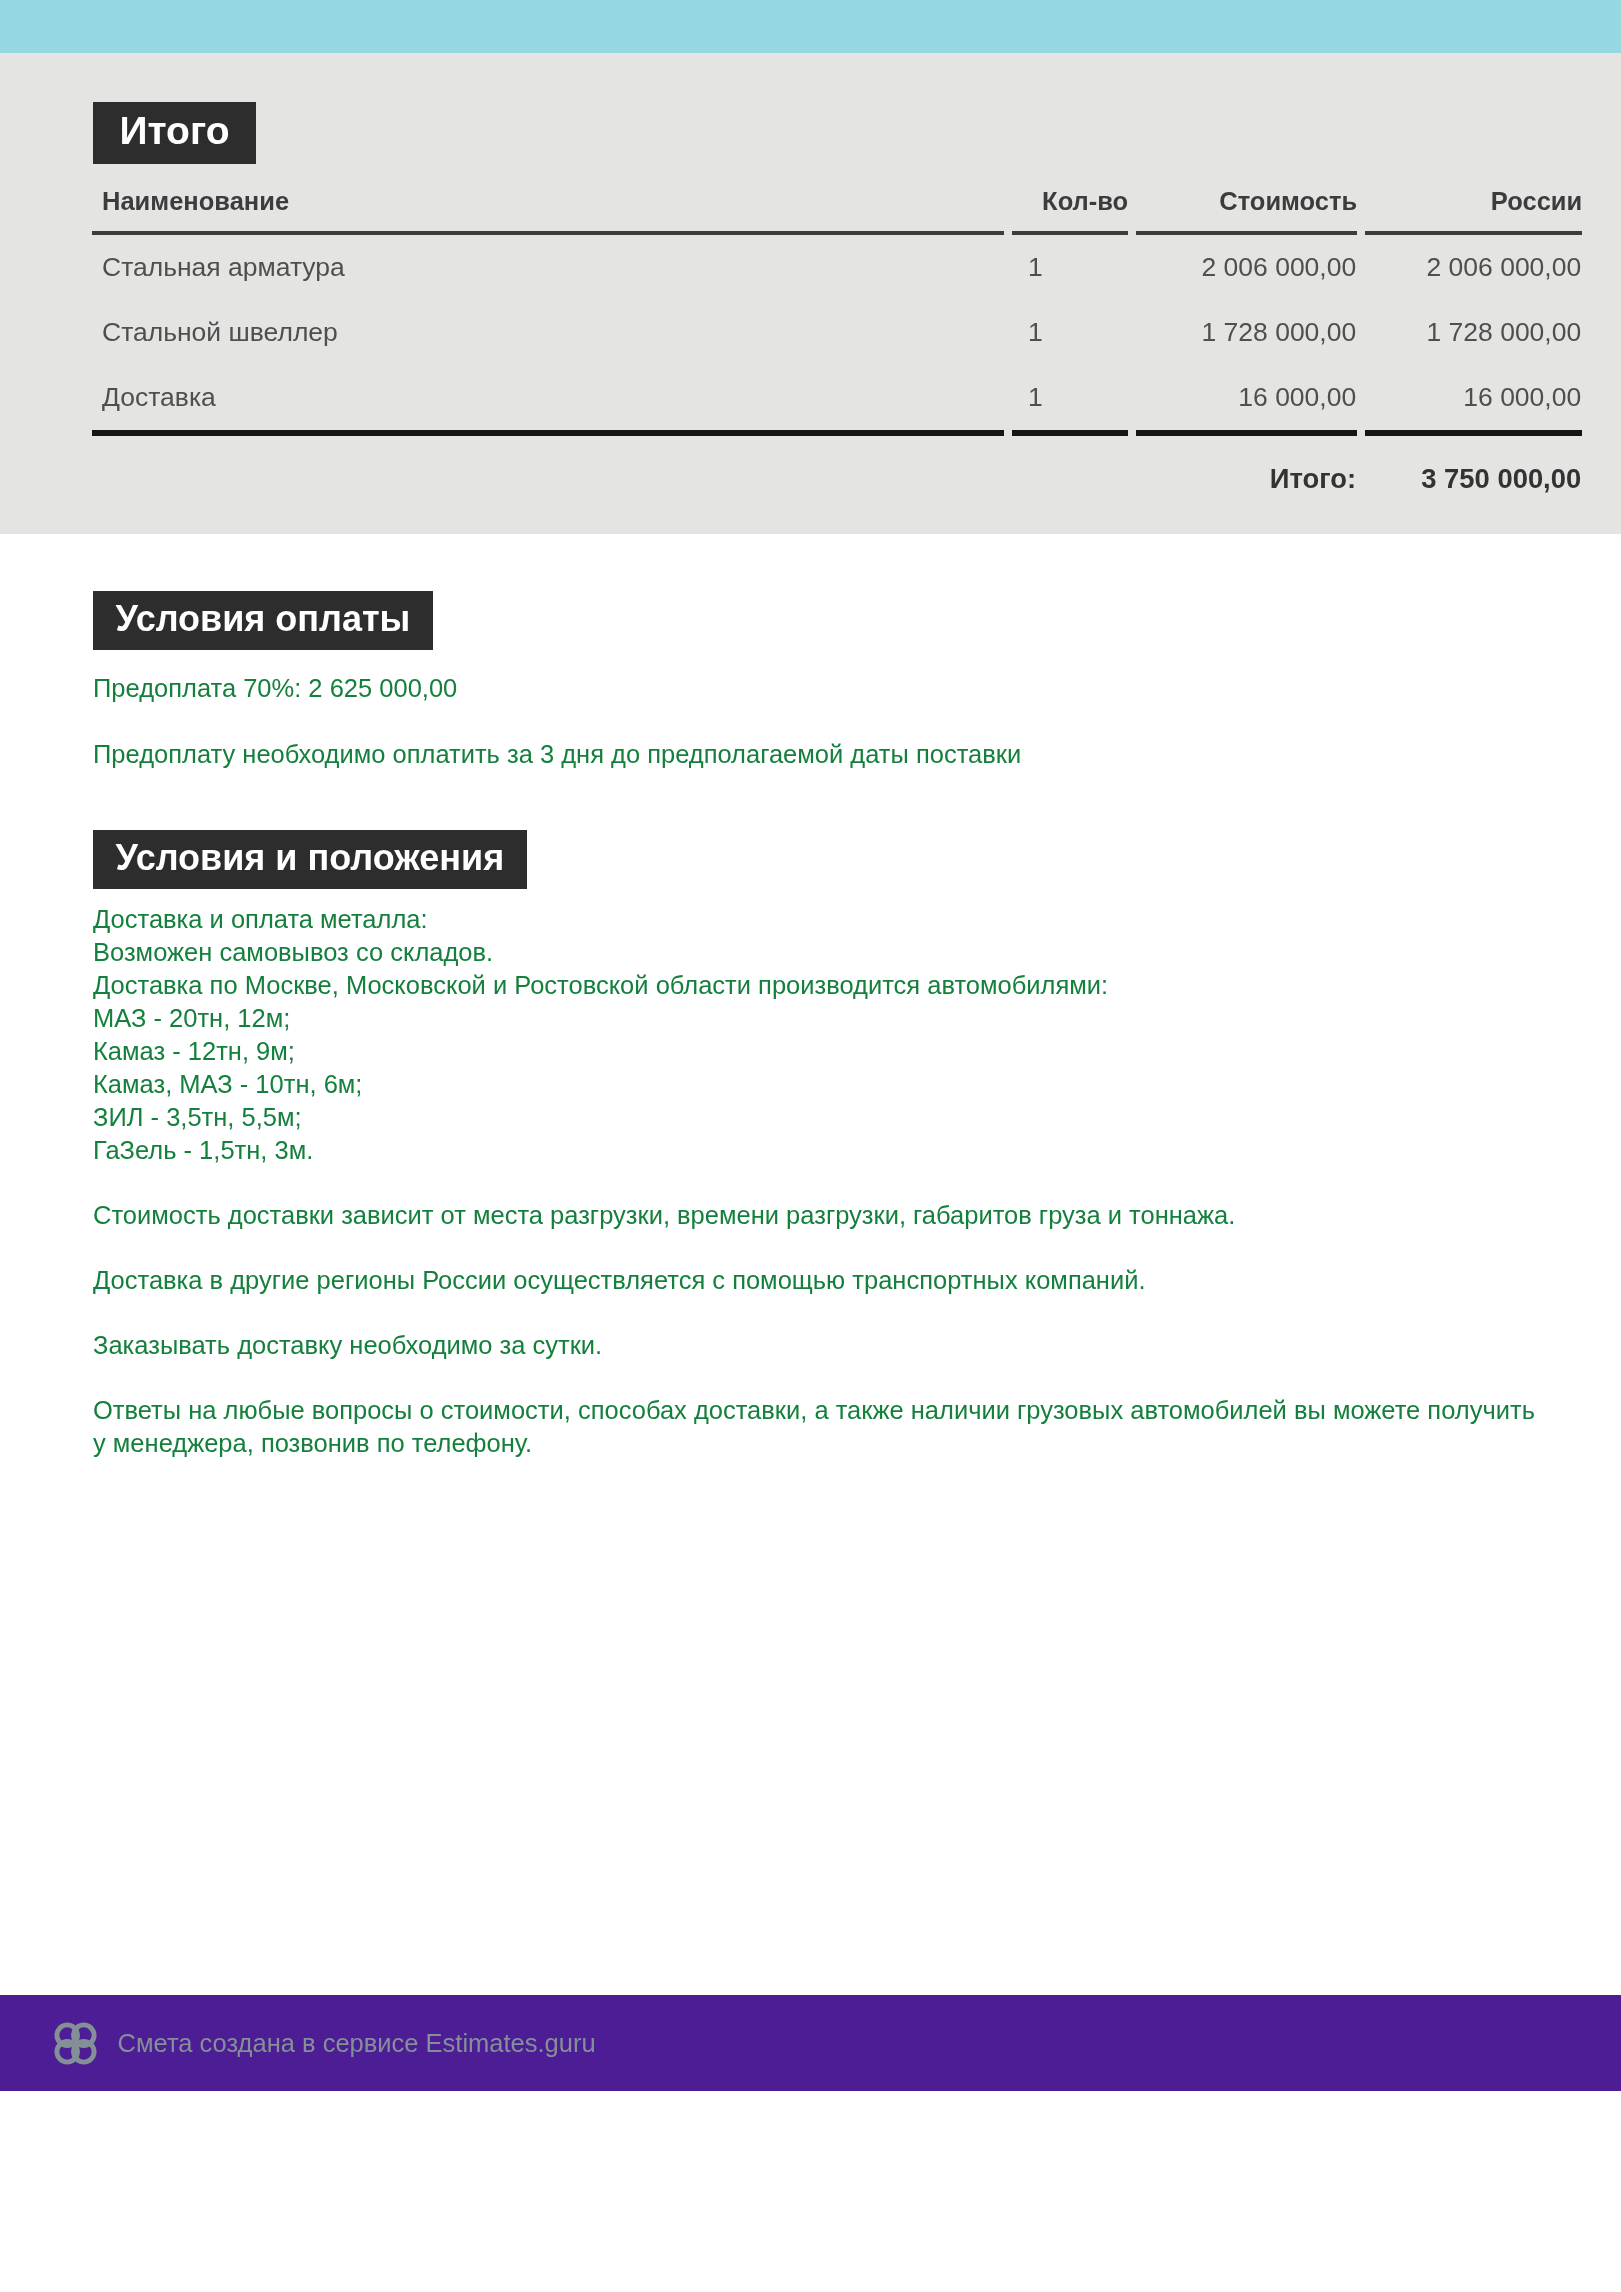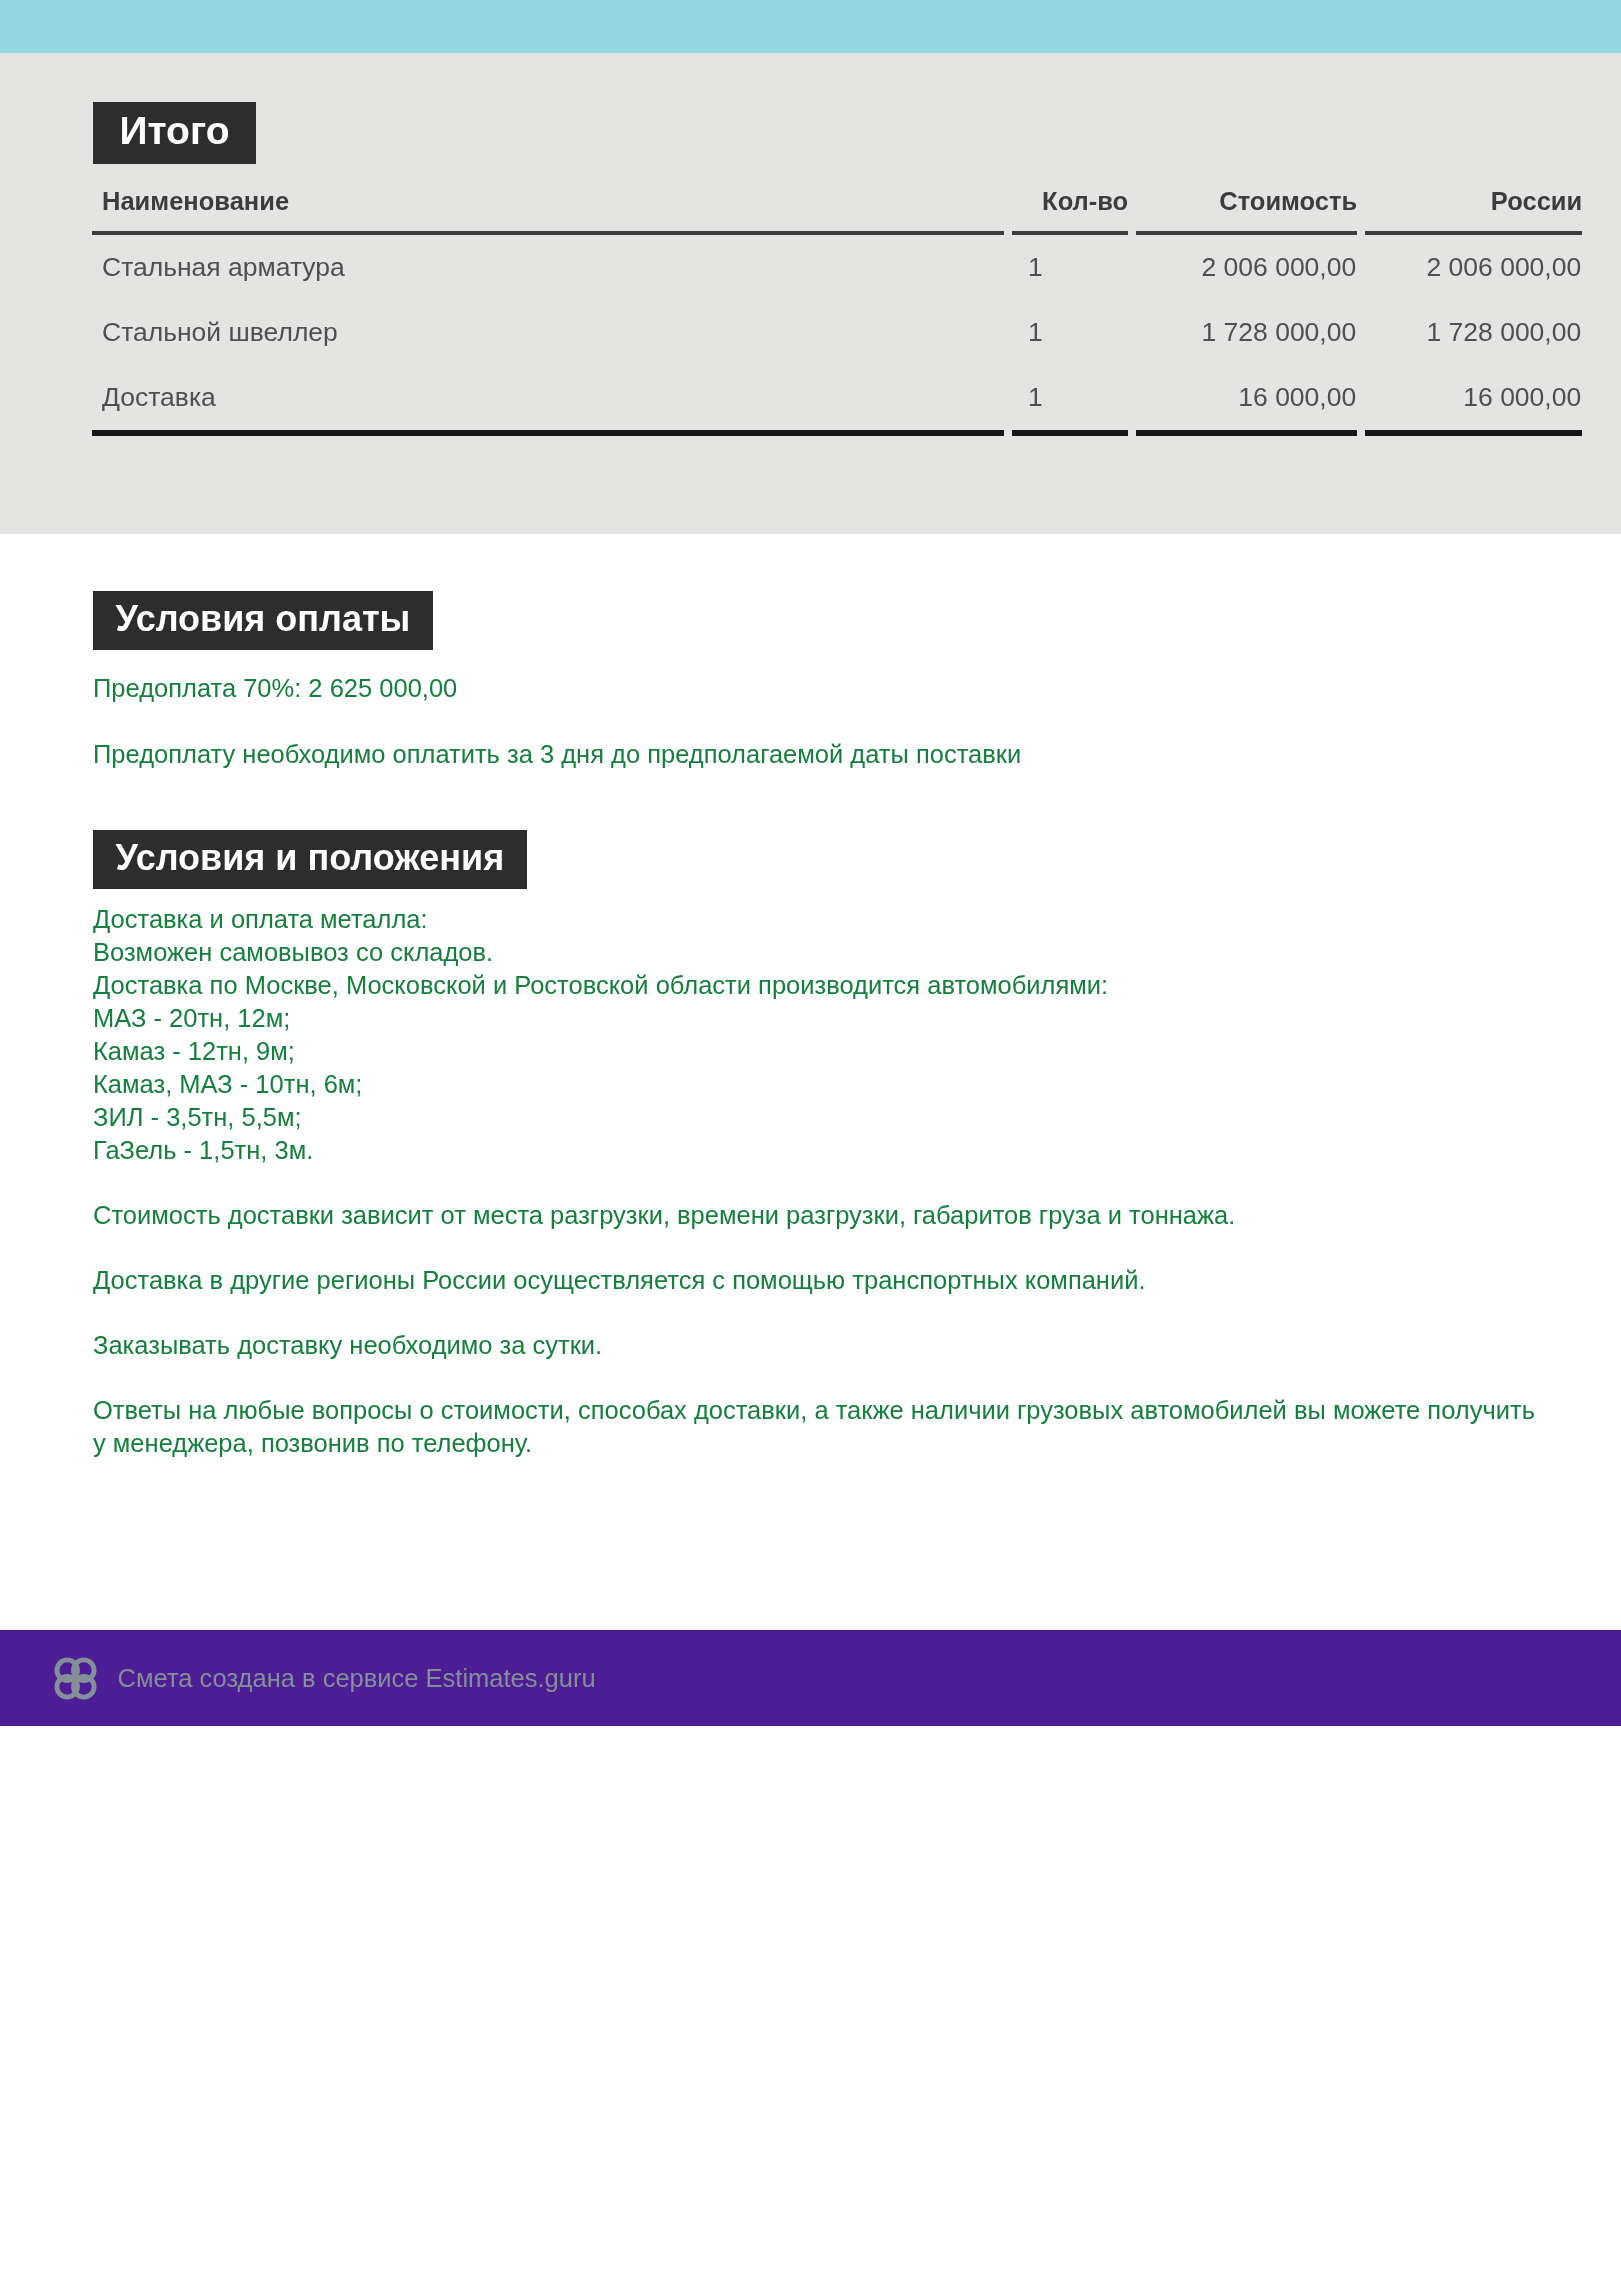--- a/index.html
+++ b/index.html
@@ -1,18 +1,18 @@
 <!DOCTYPE html>
 <html lang="ru"><head>
 <meta charset="utf-8">
 <style>
   html,body { margin:0; padding:0; }
   .page {
     position:relative;
-    width:1621px; height:1726px;
+    width:1621px; height:2091px;
     background:#ffffff;
     font-family:"Liberation Sans","DejaVu Sans",sans-serif;
     overflow:hidden;
   }
   
   .topbar { height:53px; background:#96d8e1; }
 
   
   .summary-band {
     background:#e4e4e3;
@@ -137,20 +137,26 @@
           <td class="c-qty">1</td>
           <td class="c-num">1 728 000,00</td>
           <td class="c-num">1 728 000,00</td>
         </tr>
         <tr class="item-row item-last">
           <td class="c-name">Доставка</td>
           <td class="c-qty">1</td>
           <td class="c-num">16 000,00</td>
           <td class="c-num">16 000,00</td>
         </tr>
+        <tr class="total-row">
+          <td class="c-name"></td>
+          <td class="c-qty"></td>
+          <td class="c-num">Итого:</td>
+          <td class="c-num">3 750 000,00</td>
+        </tr>
       </tbody>
     </table>
   </div>
 
   <div class="white-section">
     <div class="payment-chip-wrap">
       <span class="chip chip-medium">Условия оплаты</span>
     </div>
     <div class="body-line payment-line-1">Предоплата 70%: 2 625 000,00</div>
     <div class="body-line payment-line-2">Предоплату необходимо оплатить за 3 дня до предполагаемой даты поставки</div>

